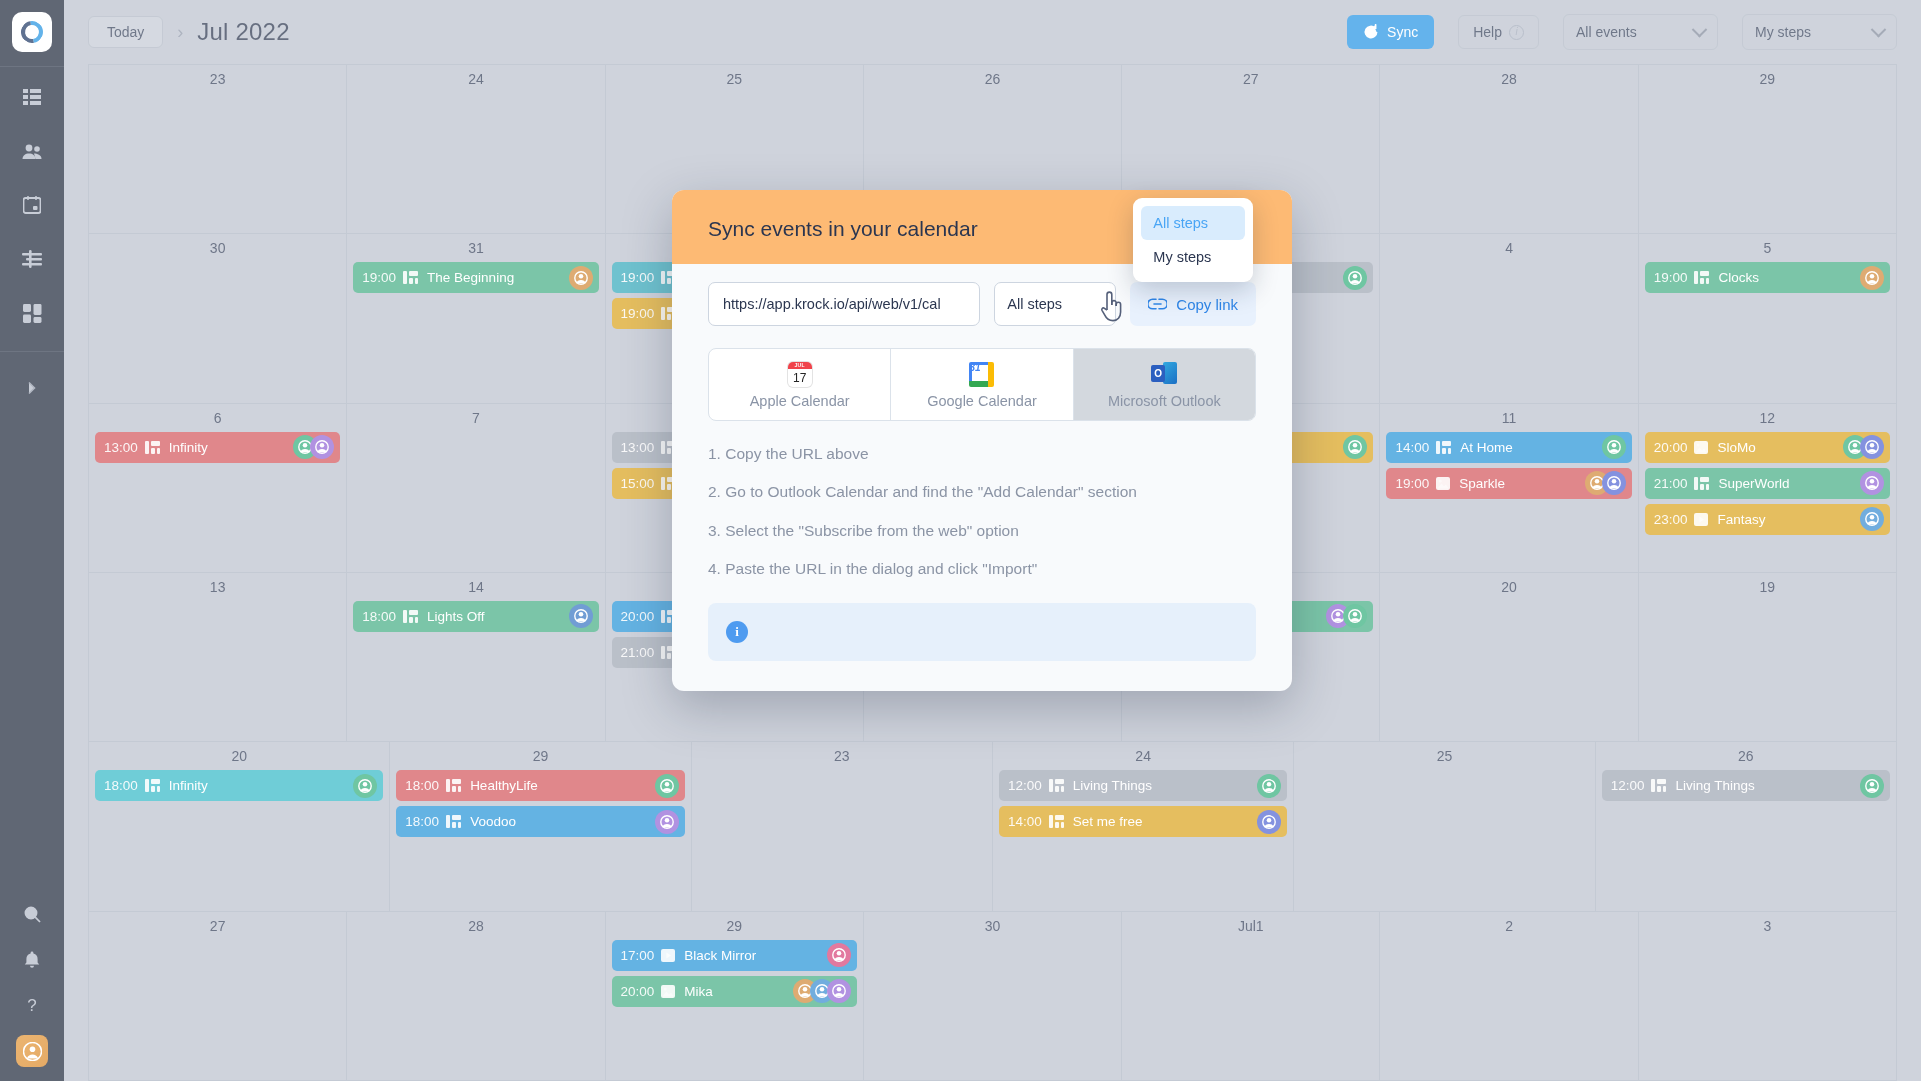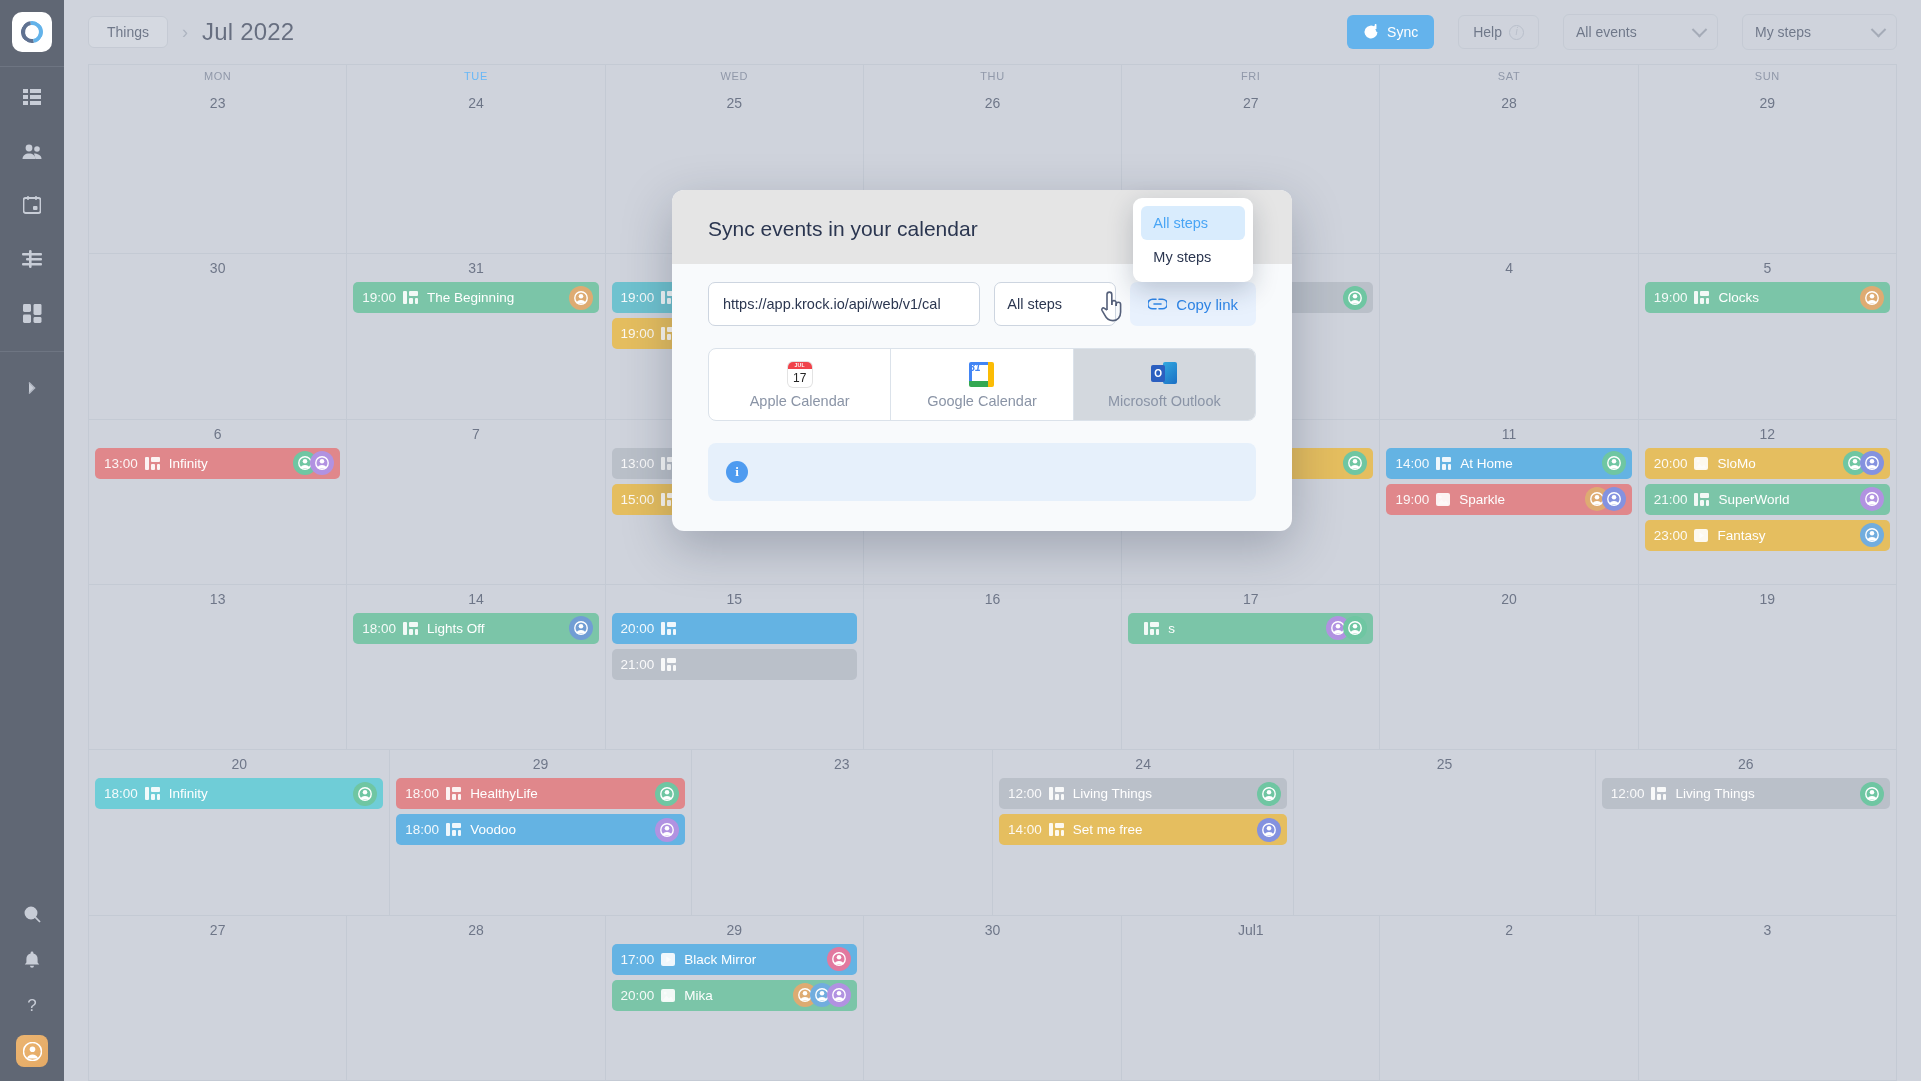--- a/index.html
+++ b/index.html
@@ -124,21 +124,21 @@
 
   
   .overlay { position: absolute; inset: 0; background: rgba(255,255,255,.32); z-index: 20; }
   .modal {
     position: absolute; left: 672px; top: 190px; width: 620px;
     background: #f8fafc; border-radius: 12px; z-index: 30;
     box-shadow: 0 16px 50px rgba(20,30,55,.26);
     overflow: visible;
   }
   .modal-head {
-    background: #e5e5e5; border-radius: 12px 12px 0 0; padding: 26px 36px 22px 36px;
+    background: #fdba74; border-radius: 12px 12px 0 0; padding: 26px 36px 22px 36px;
     display: flex; align-items: center;
   }
   .modal-title { font-size: 21px; color: #2b3650; font-weight: 400; }
   .modal-close { margin-left: auto; cursor: pointer; }
   .modal-close svg { stroke: #5d6a82; }
   .modal-body { padding: 0 36px 30px 36px; }
   .row-url { display: flex; gap: 14px; align-items: center; padding-top: 18px; }
   .url-input {
     flex: 1 1 auto; height: 44px; border: 1px solid #cdd5e0; border-radius: 7px;
     background: #fff; padding: 0 14px; font-size: 14.5px; color: #2b3650;
@@ -303,21 +303,21 @@
             <path d="M4 16.4c.8-2.6 3-3.8 5.5-3.8s4.7 1.2 5.5 3.8z"></path>
           </svg>
       </div>
     </div>
   </div>
 
   <div class="main">
 
     <div class="topbar">
       <div class="btn-today">
-        <span>Things</span>
+        <span>Today</span>
       </div>
       <span class="crumb-chev">›</span>
       <span class="page-title">Jul 2022</span>
 
       <div class="top-right">
         <div class="btn-sync">
           <svg width="16" height="16" viewBox="0 0 16 16" fill="none" stroke="#fff" stroke-width="1.7">
               <path d="M13.6 8a5.6 5.6 0 1 1-1.7-4"></path>
               <path d="M12.6 0.8v3.4h-3.4" stroke-linecap="round"></path>
             </svg>
@@ -333,29 +333,20 @@
         </div>
         <div class="select-pill">
           <span>My steps</span>
           <span class="chev"></span>
         </div>
       </div>
     </div>
 
     <div class="cal-wrap">
       <div class="cal">
-        <div class="dow-row" id="dow-row">
-            <div class="dow">MON</div>
-            <div class="dow active">TUE</div>
-            <div class="dow">WED</div>
-            <div class="dow">THU</div>
-            <div class="dow">FRI</div>
-            <div class="dow">SAT</div>
-            <div class="dow">SUN</div>
-          </div>
         <div id="weeks-host" style="flex:1;display:flex;flex-direction:column;min-height:0">
             <div class="week">
               <div class="day">
                 <div class="daynum">23</div>
                 <div class="events"></div>
               </div>
               <div class="day">
                 <div class="daynum">24</div>
                 <div class="events"></div>
               </div>
@@ -1134,20 +1125,26 @@
             <div class="ms-ic">
                 <div class="sq2"></div>
                 <div class="sq1"></div>
                 <div class="o">O</div>
               </div>
           </div>
           <span>Microsoft Outlook</span>
         </div>
       </div>
 
+      <div class="steps-list">
+        <div class="step">1. Copy the URL above</div>
+        <div class="step">2. Go to Outlook Calendar and find the "Add Calendar" section</div>
+        <div class="step">3. Select the "Subscribe from the web" option</div>
+        <div class="step">4. Paste the URL in the dialog and click "Import"</div>
+      </div>
 
       <div class="notice">
         <div class="ibadge">i</div>
       </div>
     </div>
   </div>
 
   <div class="cursor">
     <svg width="30" height="34" viewBox="0 0 30 34" fill="none" stroke="#55607a" stroke-width="1.6" stroke-linejoin="round">
       <path d="M9 22 V6.5a2.4 2.4 0 0 1 4.8 0V17"></path>

